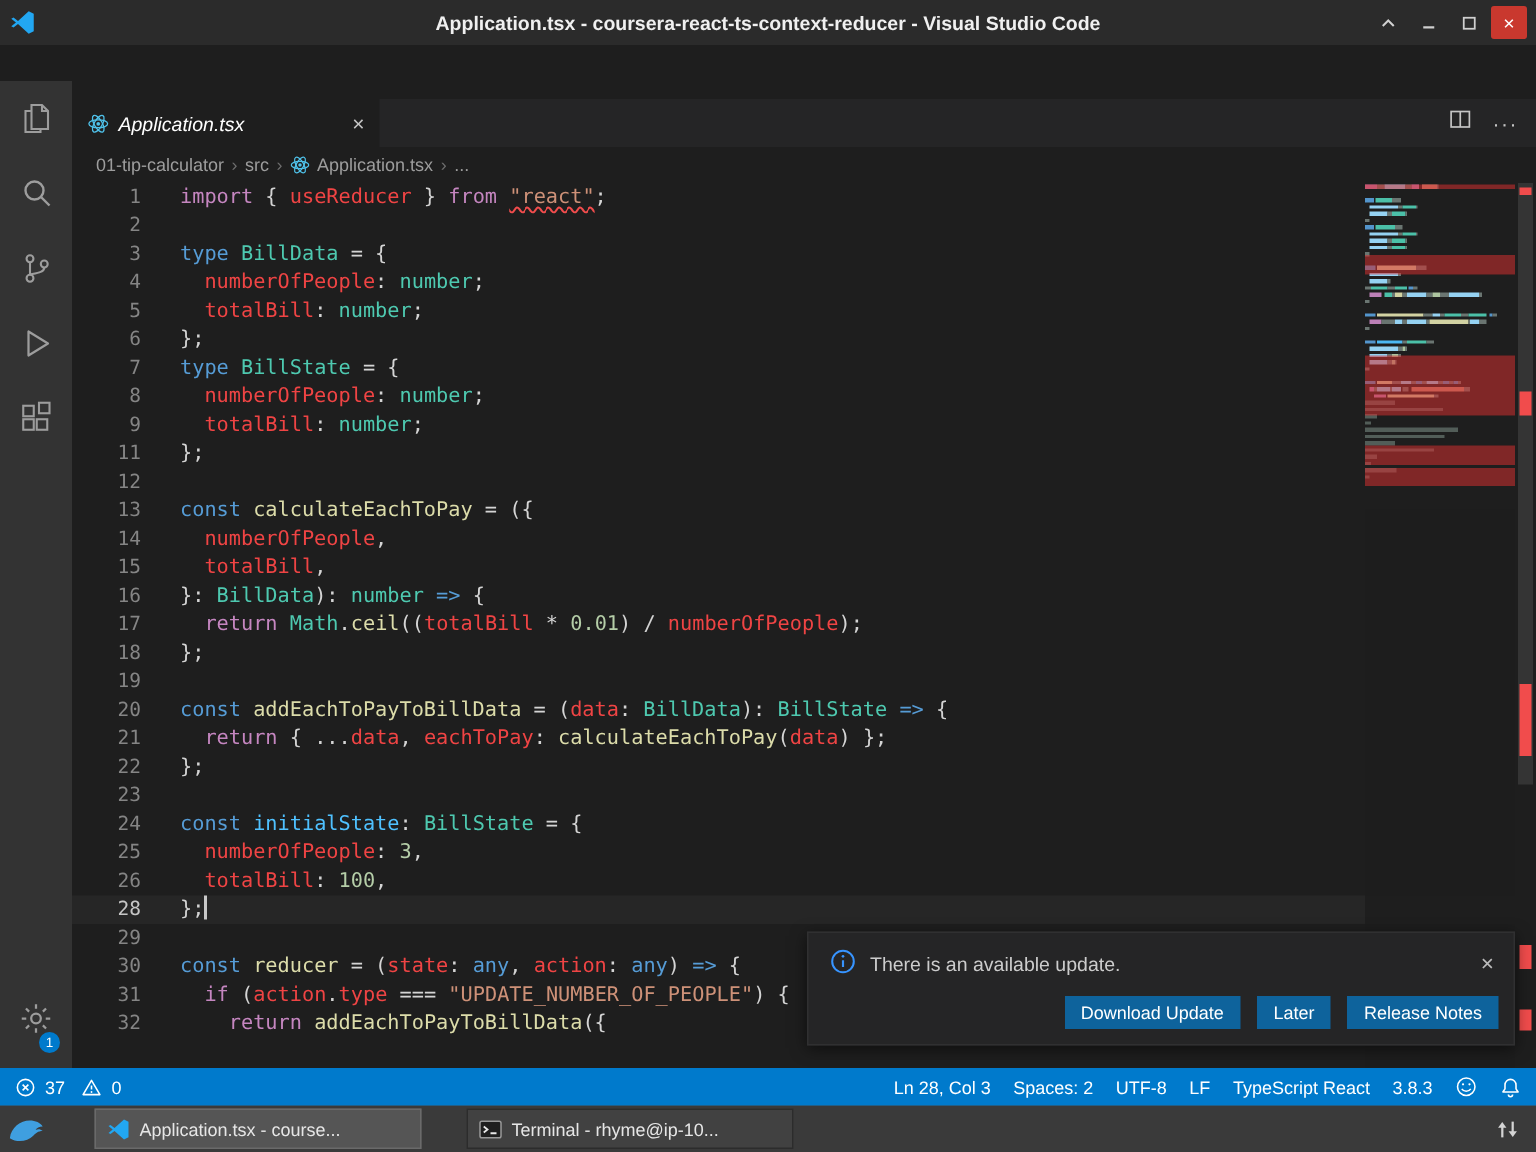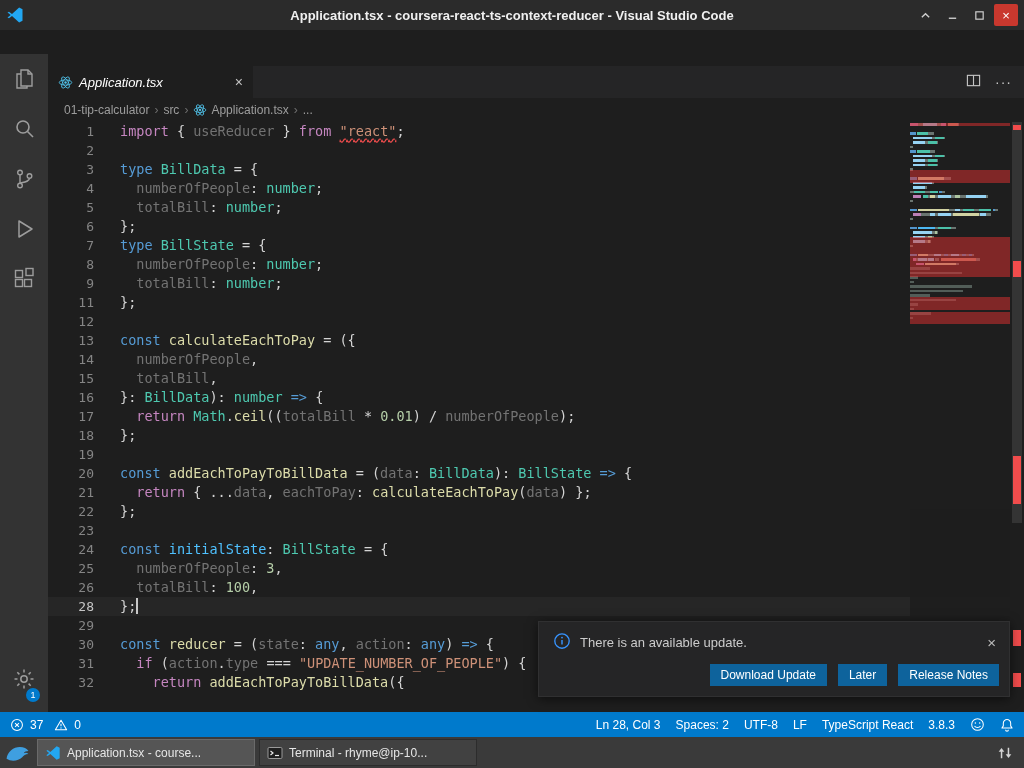--- a/index.html
+++ b/index.html
@@ -40,21 +40,21 @@
 
   
   .code{position:absolute;top:56px;left:0;right:0;bottom:0;overflow:hidden;font-family:"DejaVu Sans Mono",monospace;font-size:13.5px;line-height:19px;}
   .cl{display:flex;height:19px;white-space:pre;}
   .cl.cur{background:rgba(255,255,255,0.04);}
   .ln{width:46px;text-align:right;color:#858585;flex:none;font-size:13px;}
   .cur .ln{color:#c6c6c6;}
   .lc{padding-left:26px;color:#d4d4d4;}
   .cursor{display:inline-block;width:2px;height:16px;background:#c8c8c8;vertical-align:-3px;}
   .tok-k{color:#C586C0;} .tok-s{color:#569CD6;} .tok-t{color:#4EC9B0;}
-  .tok-v{color:#737373;} .tok-c{color:#4FC1FF;} .tok-f{color:#DCDCAA;}
+  .tok-v{color:#ef4444;} .tok-c{color:#4FC1FF;} .tok-f{color:#DCDCAA;}
   .tok-str{color:#CE9178;} .tok-n{color:#B5CEA8;} .tok-p{color:#D4D4D4;}
   .tok-err{text-decoration:underline wavy #f14c4c;text-underline-offset:2px;text-decoration-skip-ink:none;}
 
   
   .minimap{position:absolute;top:0;right:14px;width:100px;bottom:0;background:#1e1e1e;opacity:.95;}
   .mm-row{height:4.5px;display:flex;align-items:flex-start;}
   .mm-row span{display:inline-block;height:2.6px;margin-top:1px;flex:none;}
   .mmt-k{background:#C586C0;} .mmt-s{background:#569CD6;} .mmt-t{background:#4EC9B0;}
   .mmt-v{background:#9CDCFE;} .mmt-c{background:#4FC1FF;} .mmt-f{background:#DCDCAA;}
   .mmt-str{background:#CE9178;} .mmt-n{background:#B5CEA8;} .mmt-p{background:#6f7a76;}
@@ -76,21 +76,21 @@
   .sb-left svg{margin-right:2px;}
   .sb-num{margin-right:7px;}
   .sb-right{margin-left:auto;display:flex;align-items:center;gap:15px;}
   .sb-items{display:flex;align-items:flex-start;gap:15px;}
   .sb-icon{display:flex;align-items:center;}
 
   
   .taskbar{position:absolute;left:0;right:0;bottom:0;height:31px;background:#3a3a3a;border-top:1px solid #4a4a4a;display:flex;align-items:center;padding:0 5px;gap:4px;}
   .task-logo{display:flex;align-items:center;margin-right:3px;}
   .tb-btns{display:flex;gap:4px;flex:1;min-width:0;}
-  .tb-btn{width:202px;height:25px;display:flex;align-items:center;gap:6px;padding:0 7px;font-size:12px;color:#e6e6e6;background:#414141;border:1px solid #2c2c2c;overflow:hidden;white-space:nowrap;}
+  .tb-btn{width:202px;height:25px;display:flex;align-items:center;gap:6px;padding:0 7px;font-size:12px;color:#e6e6e6;background:#414141;border:1px solid #2c2c2c;overflow:hidden;white-space:nowrap;margin-left:26px;}
   .tb-btn.active{background:#555555;border-color:#6a6a6a;}
   .tb-btn span.lbl{overflow:hidden;text-overflow:ellipsis;}
   .tb-right{margin-left:auto;display:flex;align-items:center;padding-right:6px;}
 </style>
 </head>
 <body>
 
 <div class="screen">
 
   <div class="titlebar">

